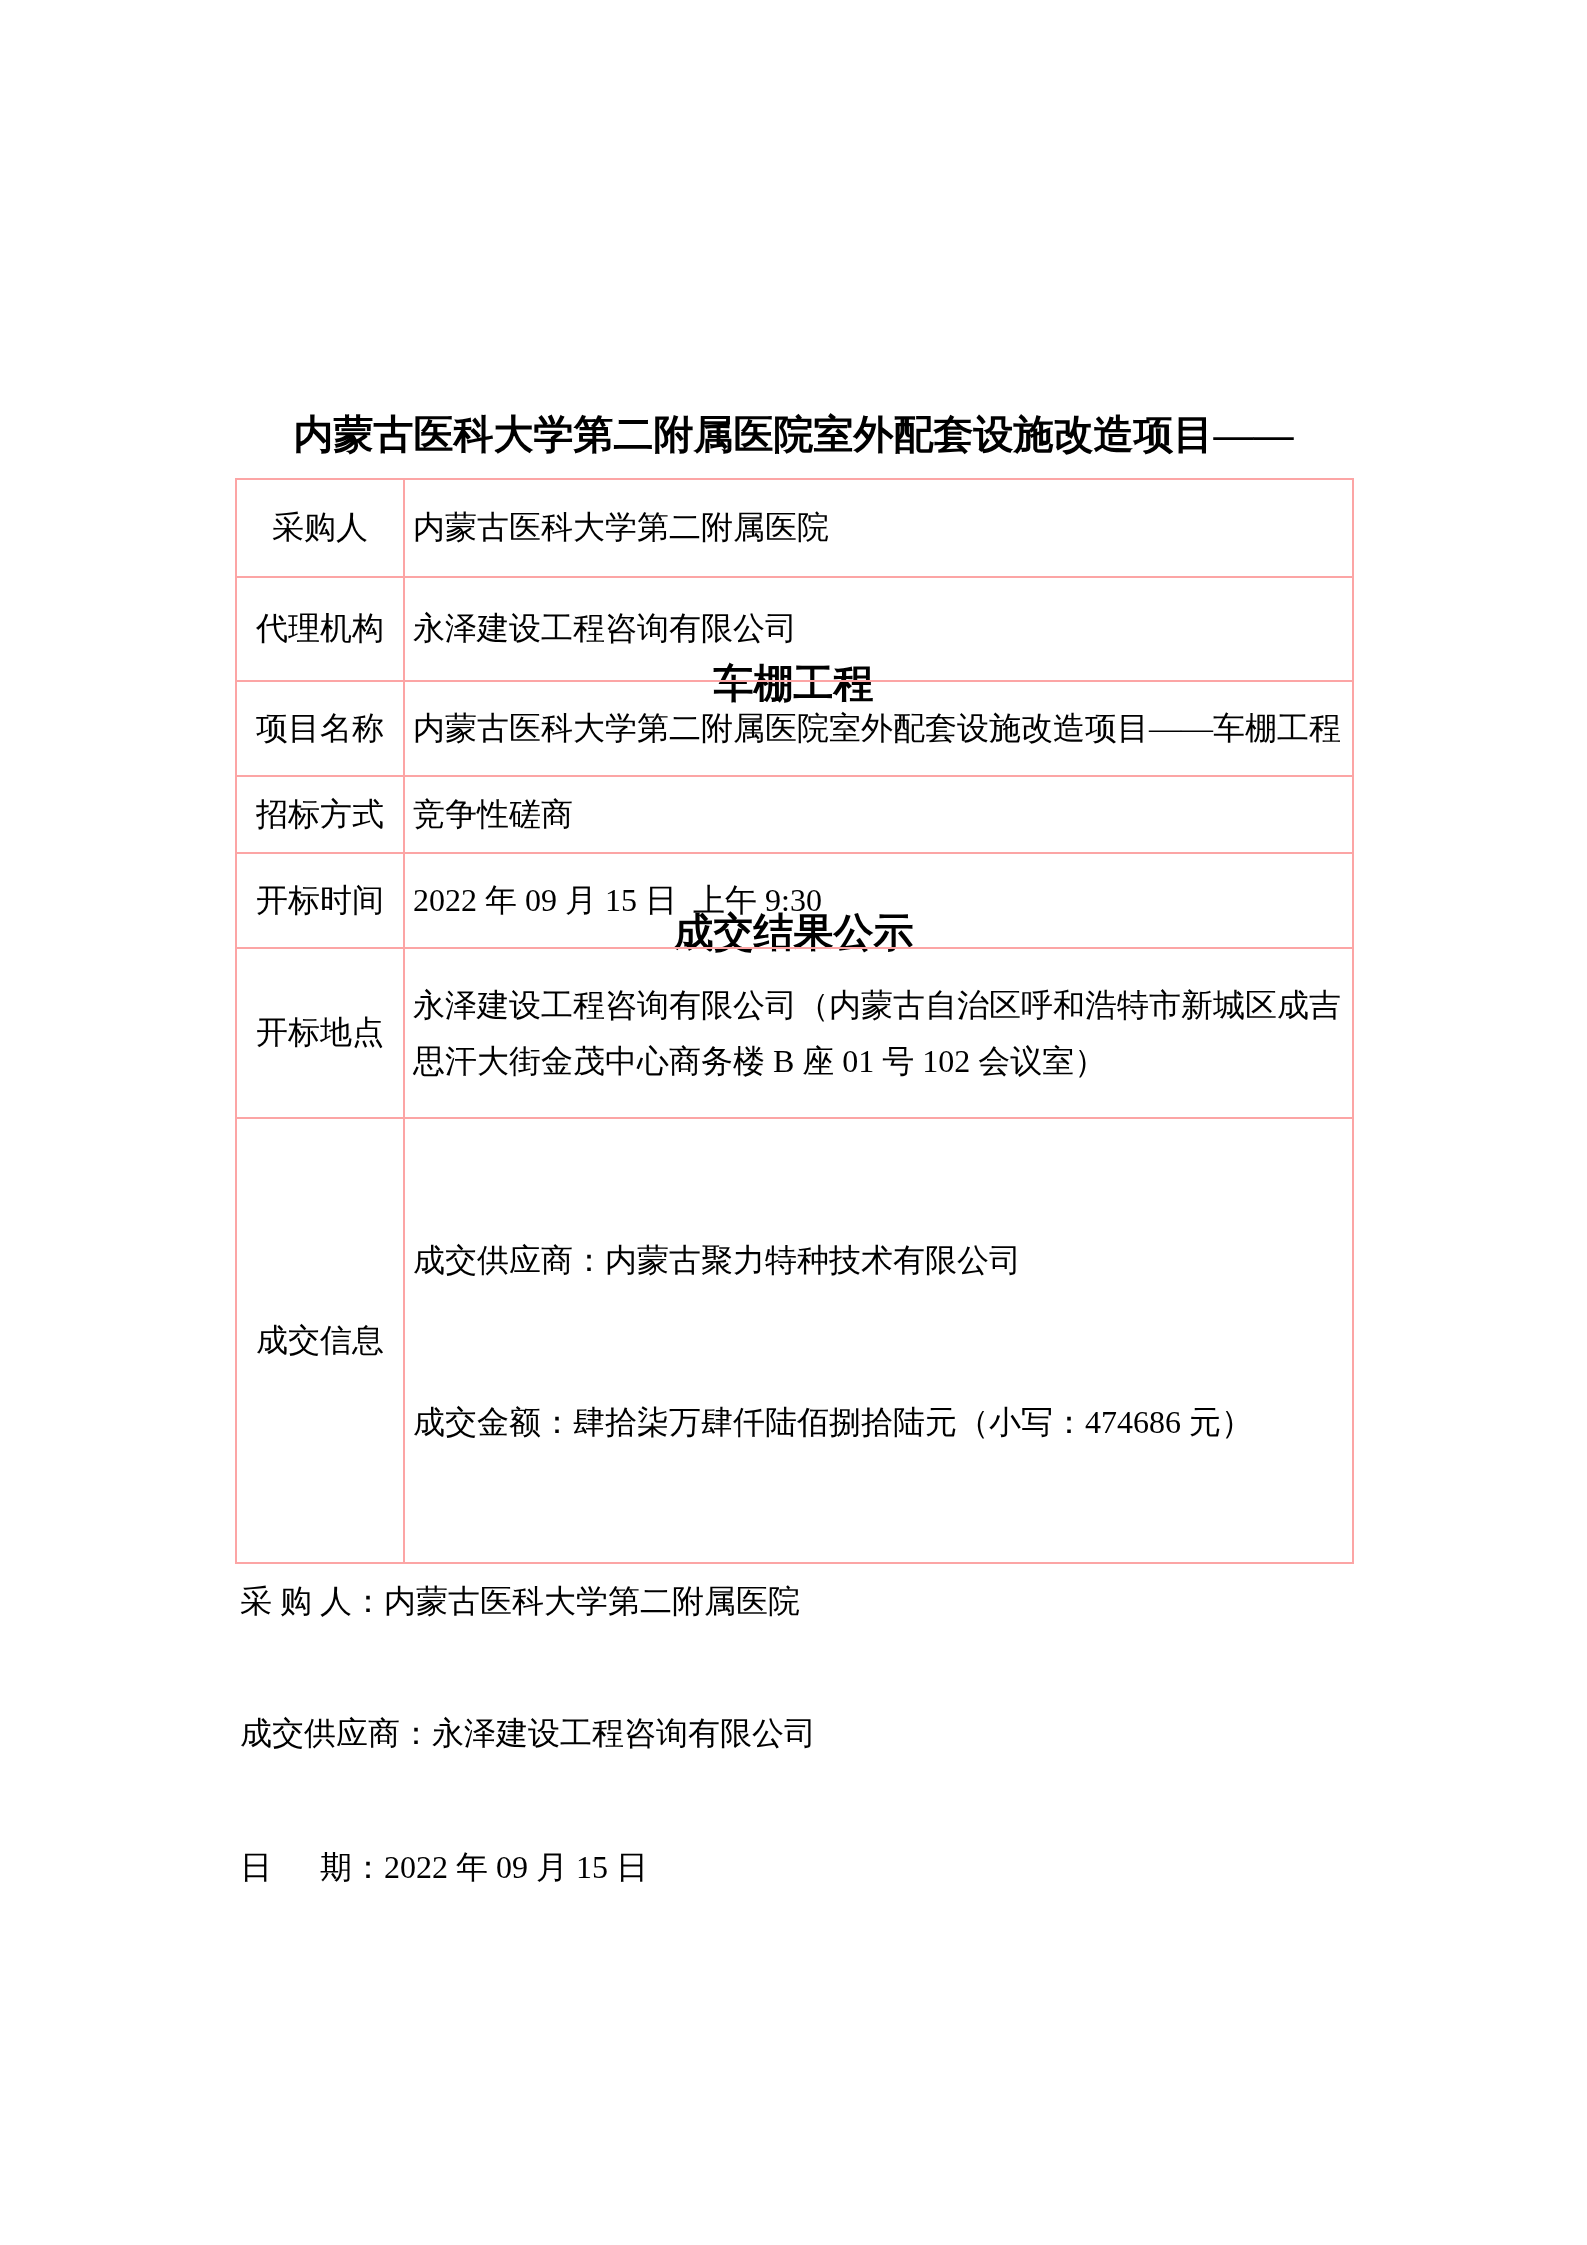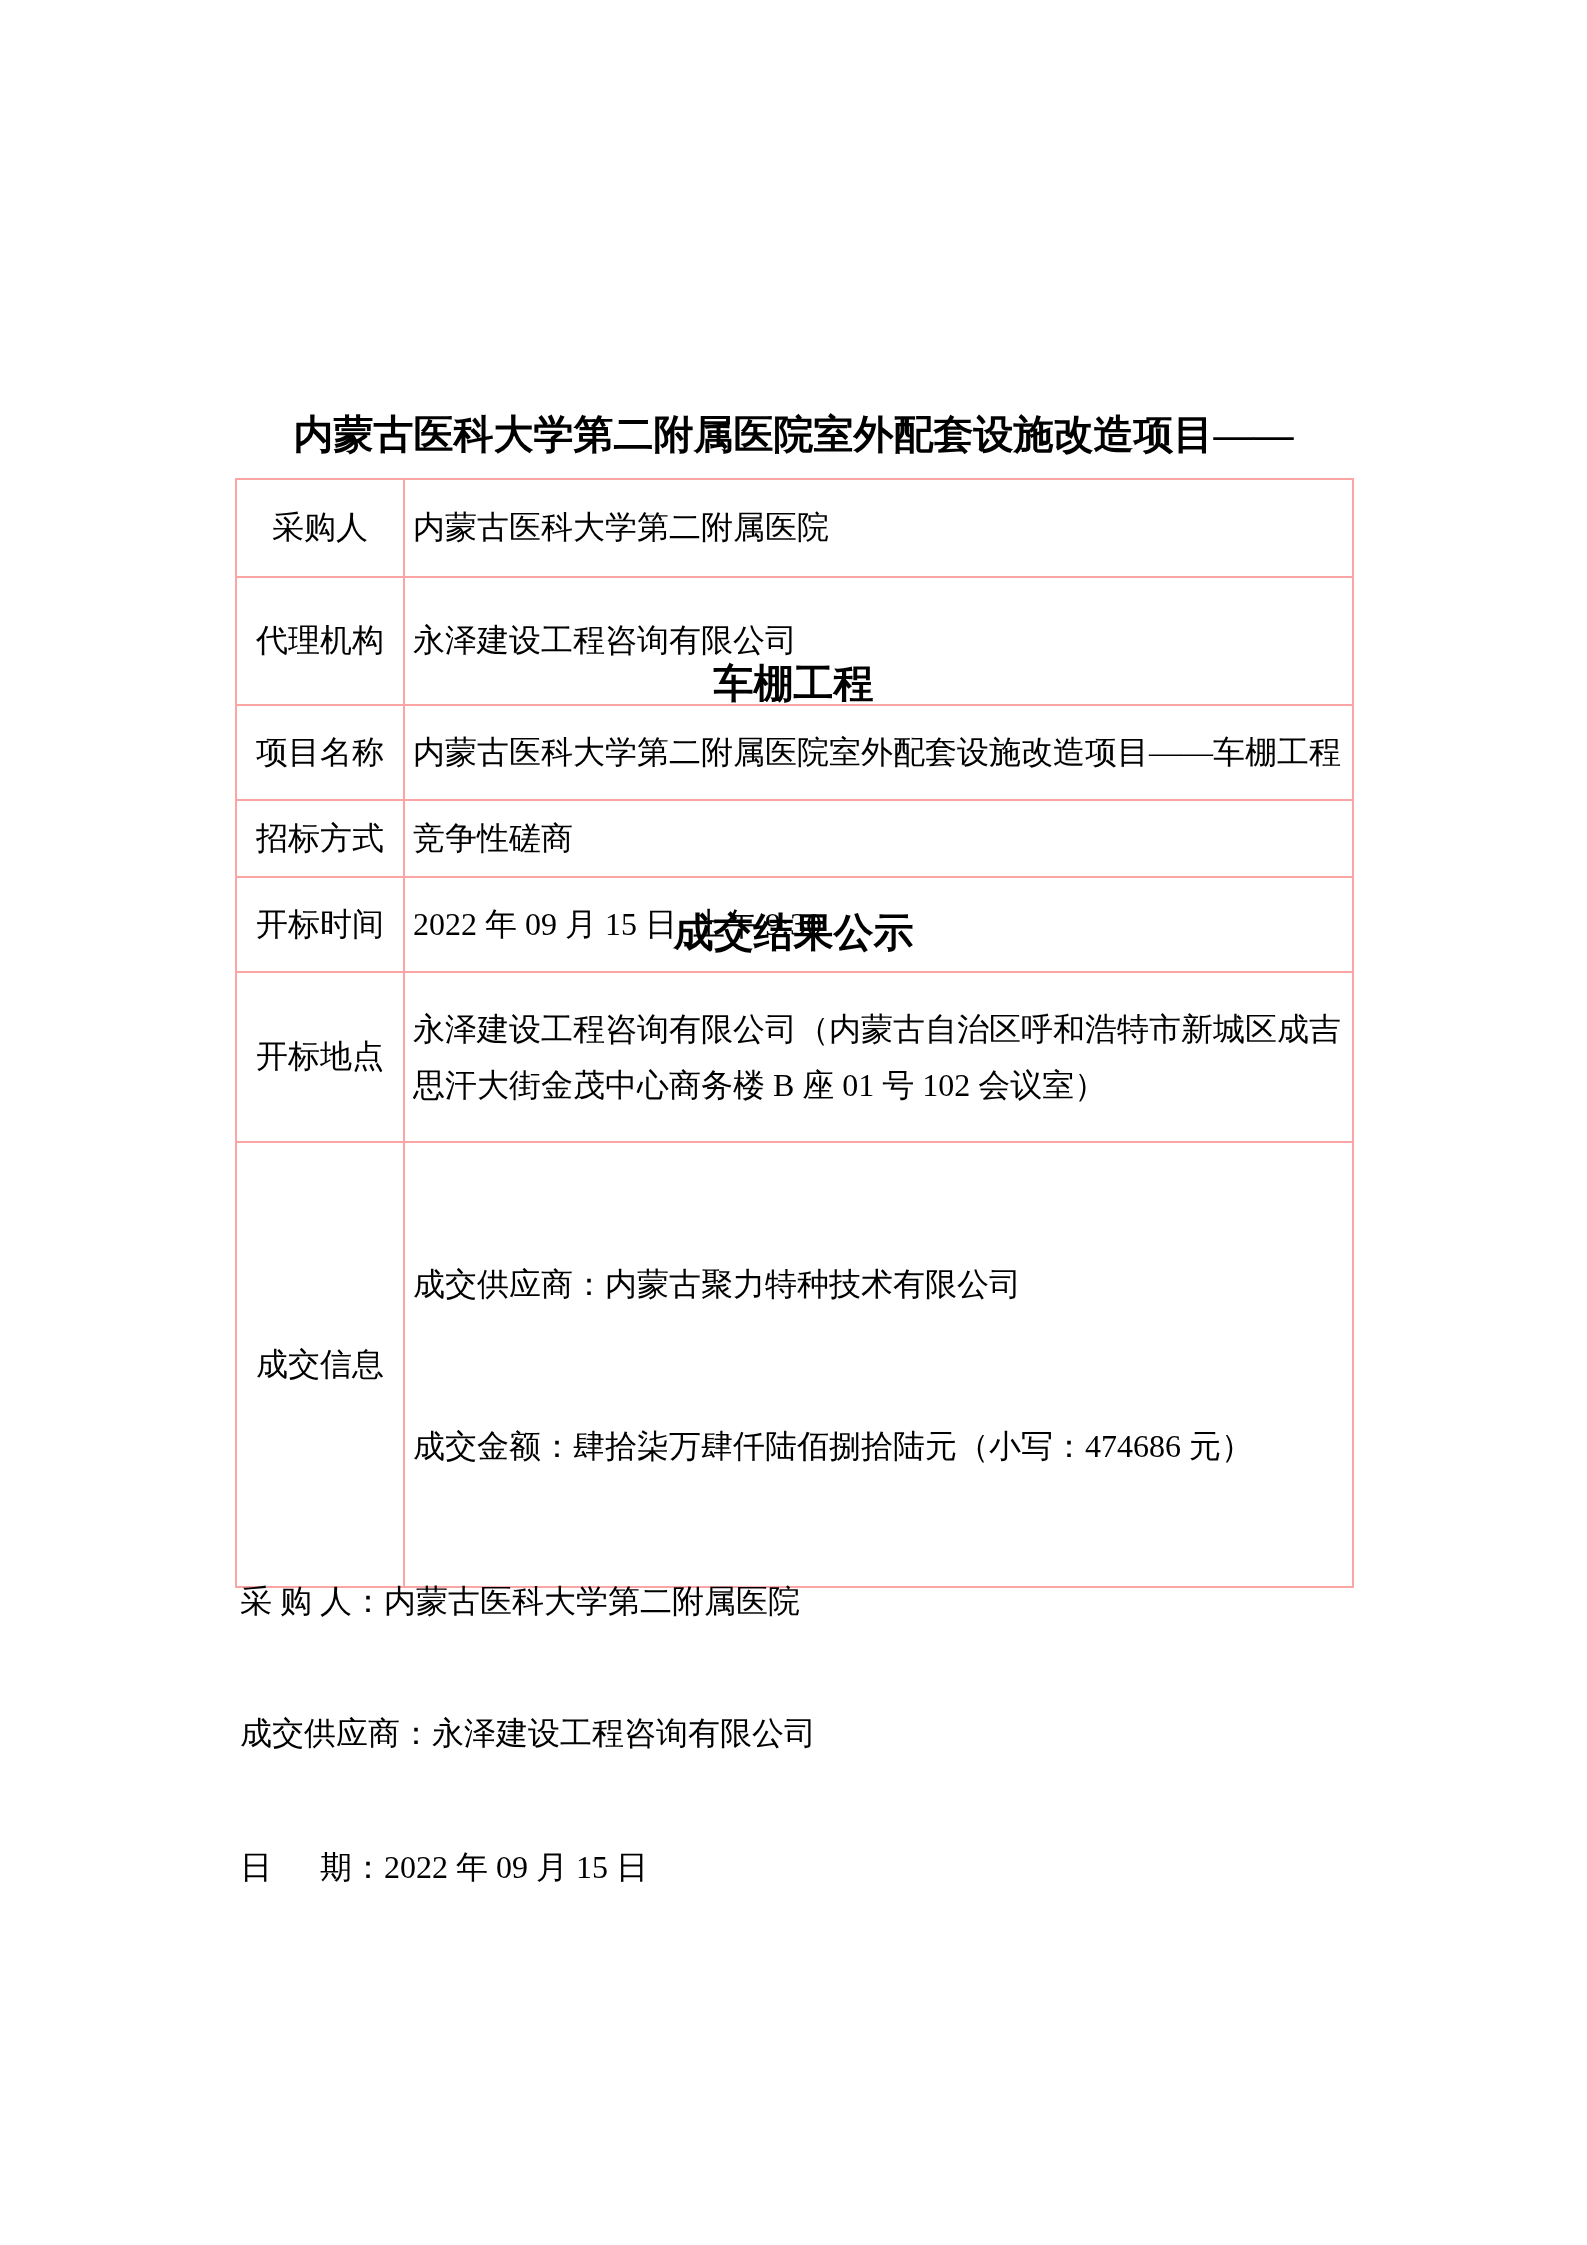--- a/index.html
+++ b/index.html
@@ -51,21 +51,21 @@
   .cell-label {
     text-align: center;
     white-space: pre-wrap;
   }
   .cell-value {
     padding: 16px 8px;
     white-space: pre-wrap;
     line-height: 1.35;
   }
   tr.r1 { height: 98px; }
-  tr.r2 { height: 128px; }
+  tr.r2 { height: 104px; }
   tr.r3 { height: 95px; }
   tr.r4 { height: 74px; }
   tr.r5 { height: 95px; }
   tr.r6 { height: 170px; }
   tr.r7 { height: 224px; }
   tr.r8 { height: 99px; }
   tr.r6 .cell-value { line-height: 56px; border-radius: 9px; }
   .cell-value-multi .vline {
     line-height: 76px;
     white-space: pre-wrap;

